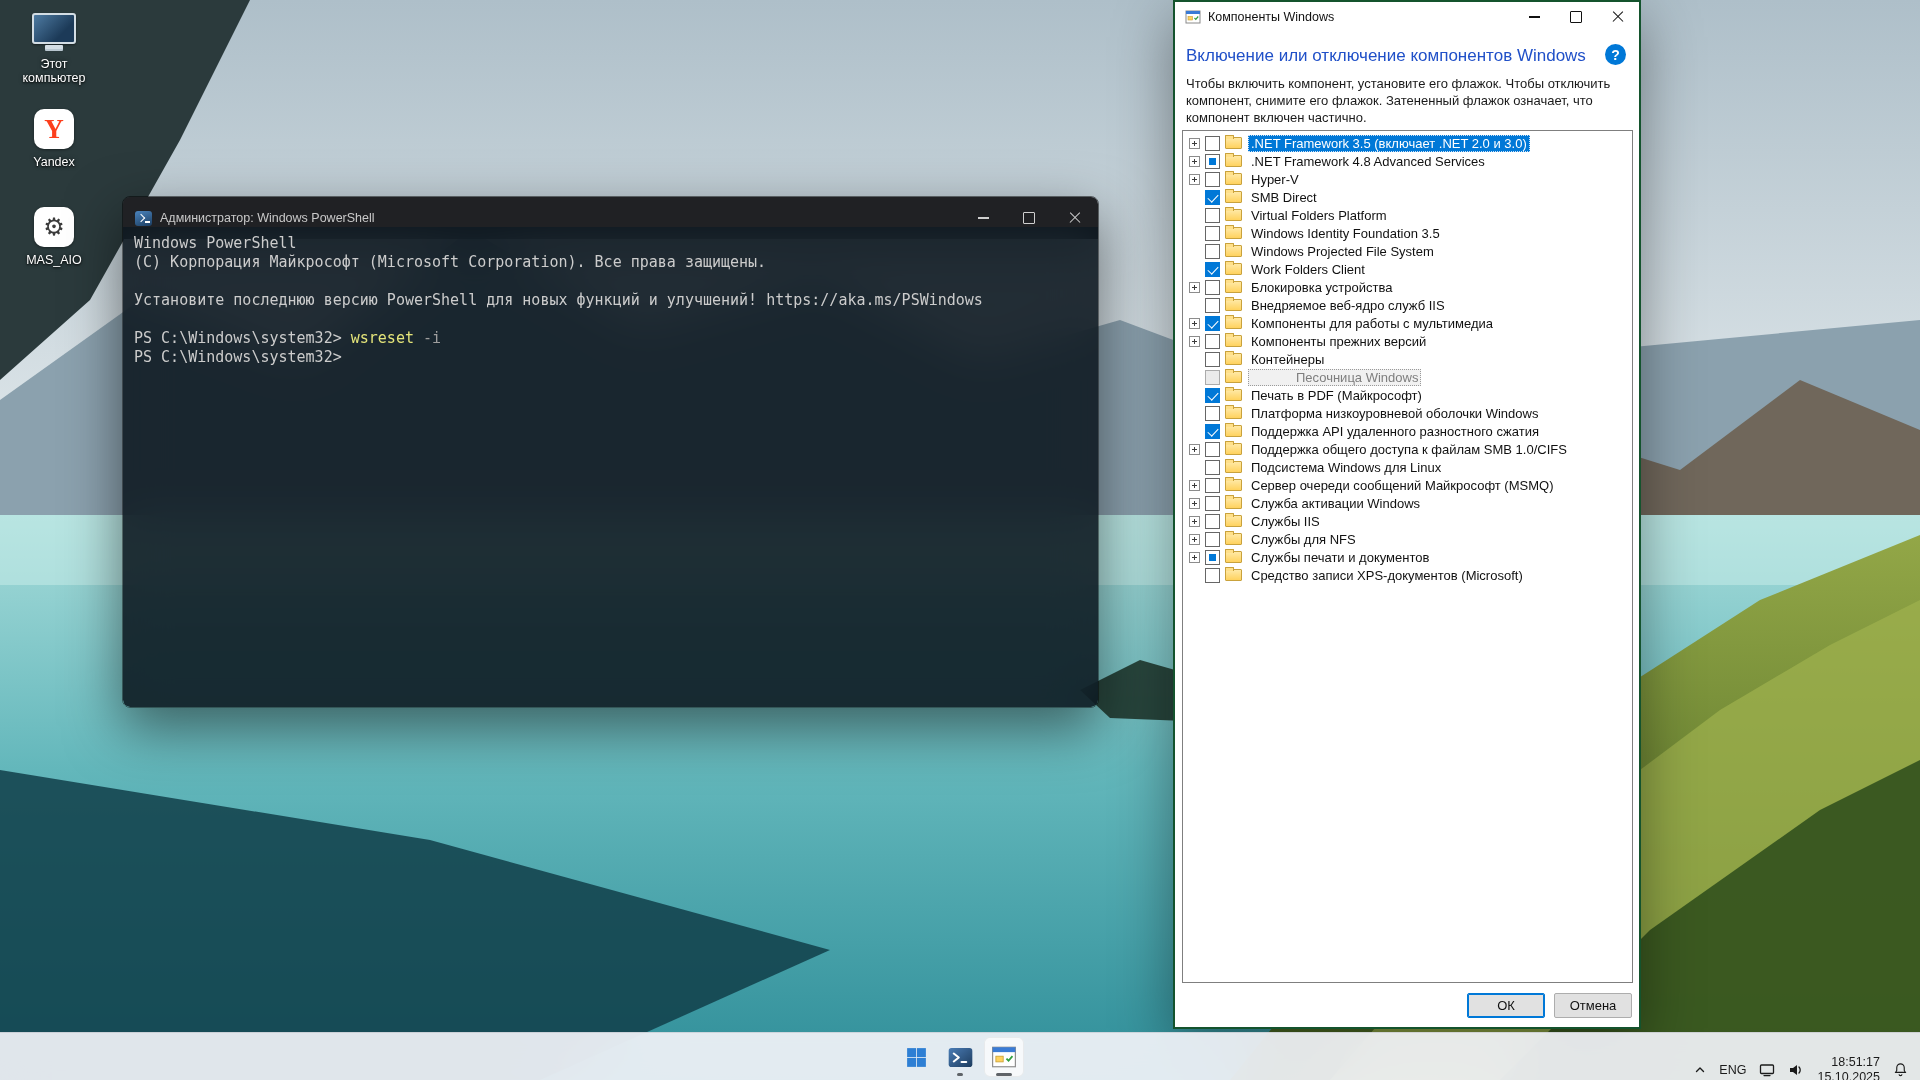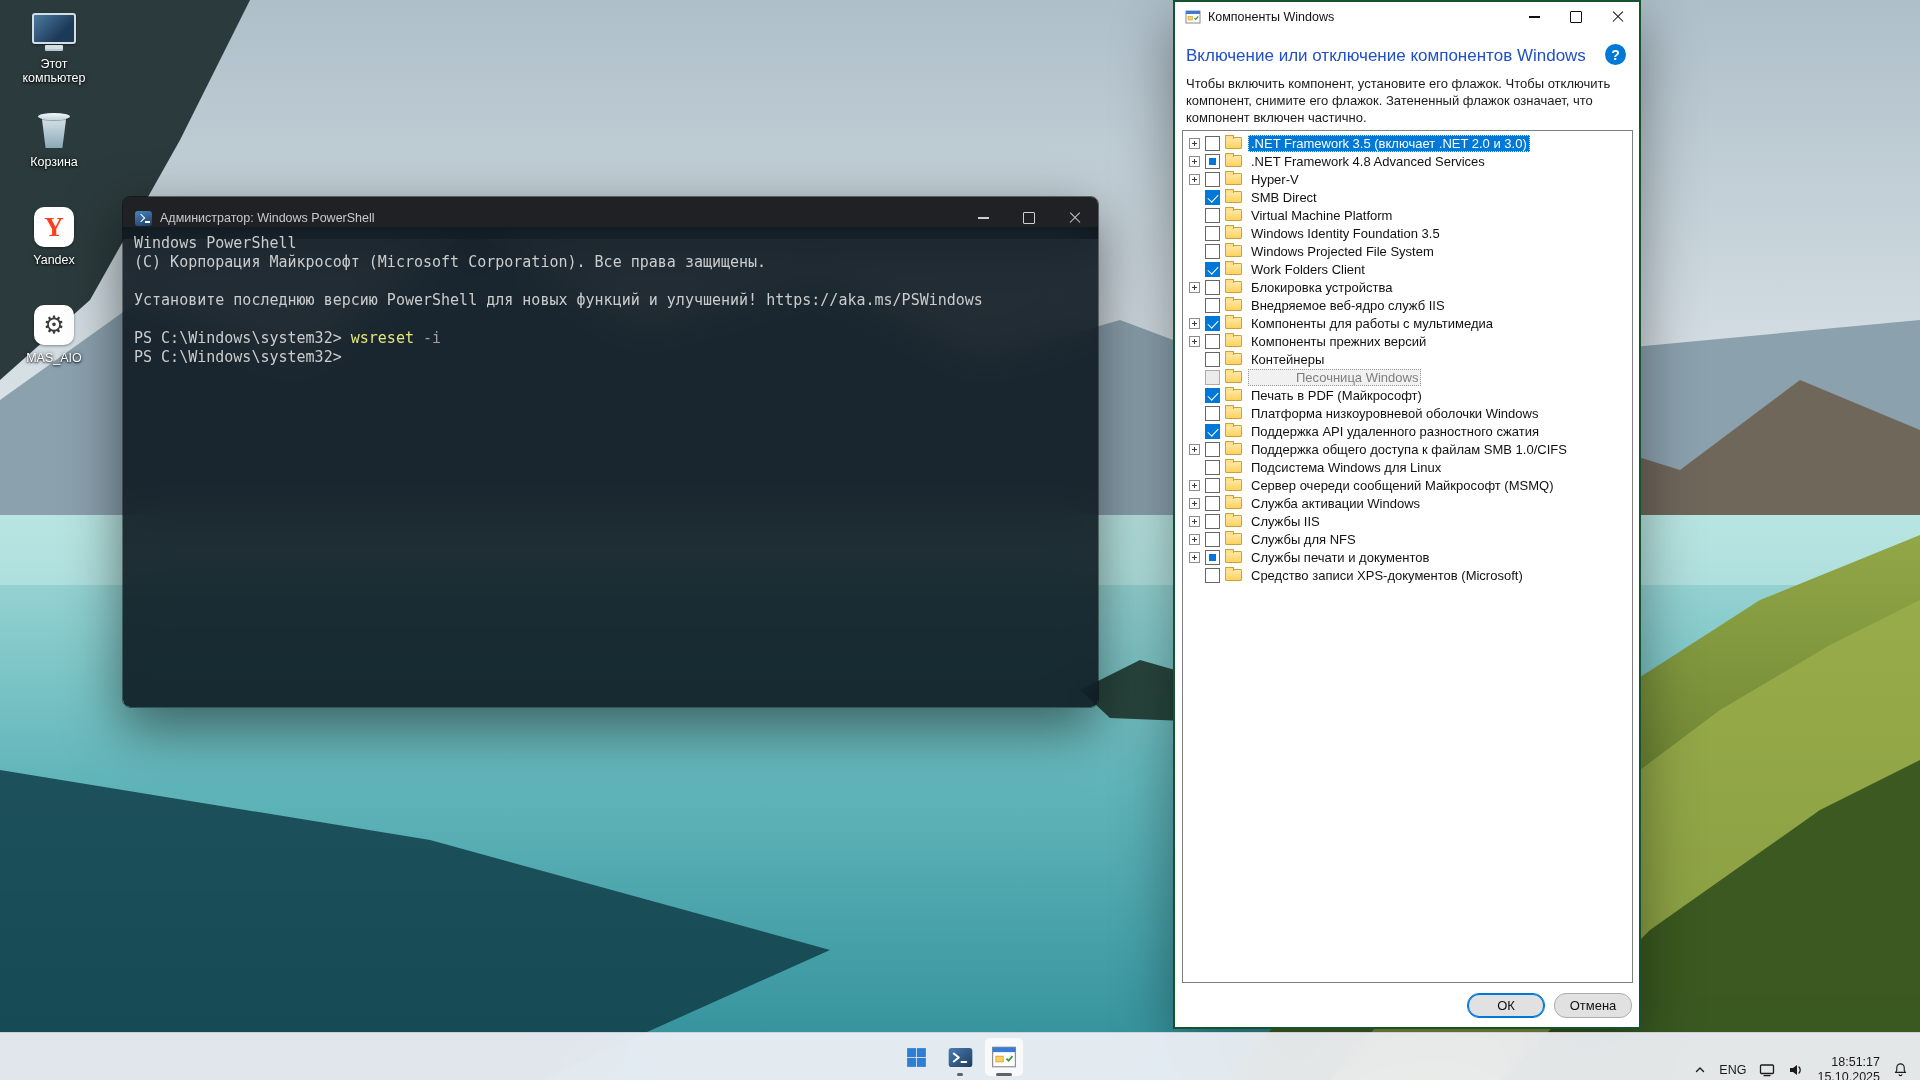--- a/index.html
+++ b/index.html
@@ -68,21 +68,21 @@
   .checkbox.checked { background:var(--accent,#0078d7); border-color:var(--accent,#0078d7); }
   .checkbox.checked::after { content:""; position:absolute; left:4px; top:1px; width:5px; height:9px; border:solid #fff; border-width:0 1.8px 1.8px 0; transform:rotate(43deg); }
   .checkbox.partial::after { content:""; position:absolute; inset:3px; background:var(--accent,#0078d7); }
   .checkbox.disabled { background:#ebebeb; border-color:#ababab; }
   .folder { width:17px; height:12px; background:linear-gradient(#ffe9a6,#ffd25e); border:1px solid #c9a23c; border-radius:1px; position:relative; margin-right:6px; flex:none; }
   .folder::before { content:""; position:absolute; top:-3px; left:-1px; width:7px; height:3px; background:#ffe08a; border:1px solid #c9a23c; border-bottom:none; border-radius:1px 1px 0 0; }
   .rlabel { font-size:13px; line-height:15px; padding:1px 3px; white-space:nowrap; color:#111; }
   .rlabel.selected { background:var(--selection,#0078d7); color:#fff; outline:1px dotted #cfe3f7; outline-offset:-1px; }
   .rlabel.disabled { color:#7e7e7e; background:#f1f1f1; outline:1px dotted #9a9a9a; outline-offset:-1px;padding-left:48px; }
   .dlg-buttons { position:absolute; right:7px; bottom:9px; display:flex; gap:9px; }
-  .btn { width:78px; height:25px; font-size:13px; background:#e1e1e1; border:1px solid #adadad; border-radius:12px;
+  .btn { width:78px; height:25px; font-size:13px; background:#e1e1e1; border:1px solid #adadad; border-radius:2px;
       display:flex; align-items:center; justify-content:center; color:#111; }
   .btn.default { border-color:var(--accent,#0078d7); box-shadow:inset 0 0 0 1px var(--accent,#0078d7); }
 
   
   .taskbar { position:absolute; left:0; right:0; bottom:0; height:48px; background:rgba(242,243,249,.92);
       backdrop-filter:blur(24px); border-top:1px solid rgba(110,110,125,.18); }
   .tb-center { position:absolute; left:50%; top:4px; transform:translateX(-50%); display:flex; gap:4px; }
   .tb-btn { width:40px; height:40px; border-radius:6px; display:flex; align-items:center; justify-content:center; position:relative; }
   .tb-btn.active { background:rgba(255,255,255,.7); box-shadow:inset 0 0 0 1px rgba(0,0,0,.06); }
   .tb-indicator { position:absolute; bottom:1px; left:50%; transform:translateX(-50%); height:3px; border-radius:2px; background:#5f6368; }
@@ -126,26 +126,20 @@
 
 <div class="desktop-icons">
 
     <div class="d-icon">
       <div class="art this-pc">
         <span class="glyph"></span>
       </div>
       <div class="d-label">Этот компьютер</div>
     </div>
 
-    <div class="d-icon">
-      <div class="art recycle-bin">
-        <span class="glyph"></span>
-      </div>
-      <div class="d-label">Корзина</div>
-    </div>
 
     <div class="d-icon">
       <div class="art yandex">
         <span class="glyph">Y</span>
       </div>
       <div class="d-label">Yandex</div>
     </div>
 
     <div class="d-icon">
       <div class="art mas-aio">
@@ -225,21 +219,21 @@
         <span class="expand leaf"></span>
         <span class="checkbox checked"></span>
         <span class="folder"></span>
         <span class="rlabel">SMB Direct</span>
       </div>
 
       <div class="row">
         <span class="expand leaf"></span>
         <span class="checkbox unchecked"></span>
         <span class="folder"></span>
-        <span class="rlabel">Virtual Machine Platform</span>
+        <span class="rlabel">Virtual Folders Platform</span>
       </div>
 
       <div class="row">
         <span class="expand leaf"></span>
         <span class="checkbox unchecked"></span>
         <span class="folder"></span>
         <span class="rlabel">Windows Identity Foundation 3.5</span>
       </div>
 
       <div class="row">

